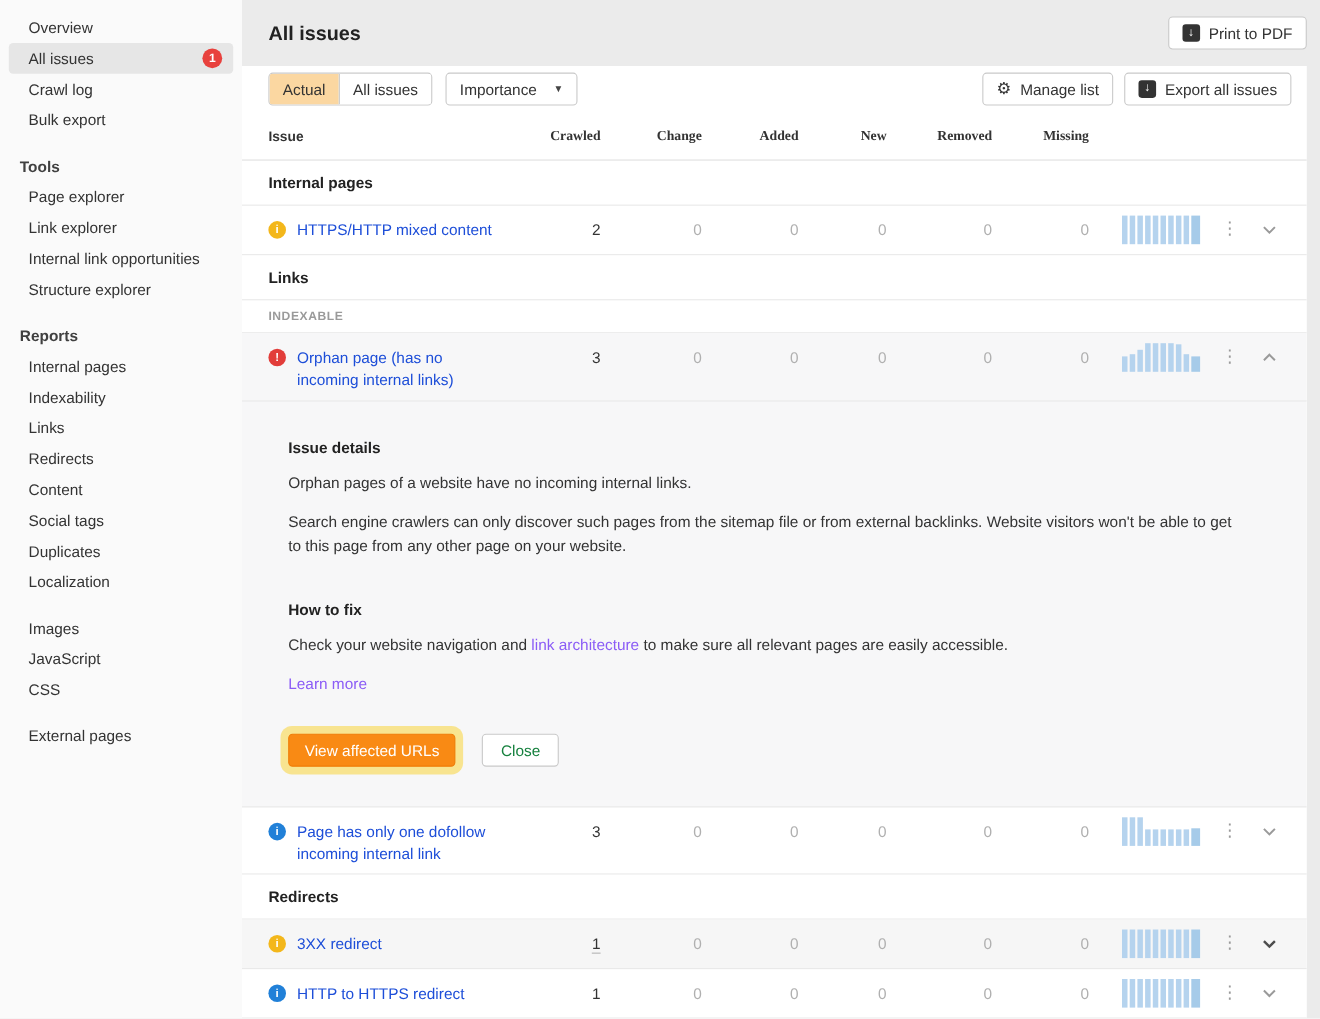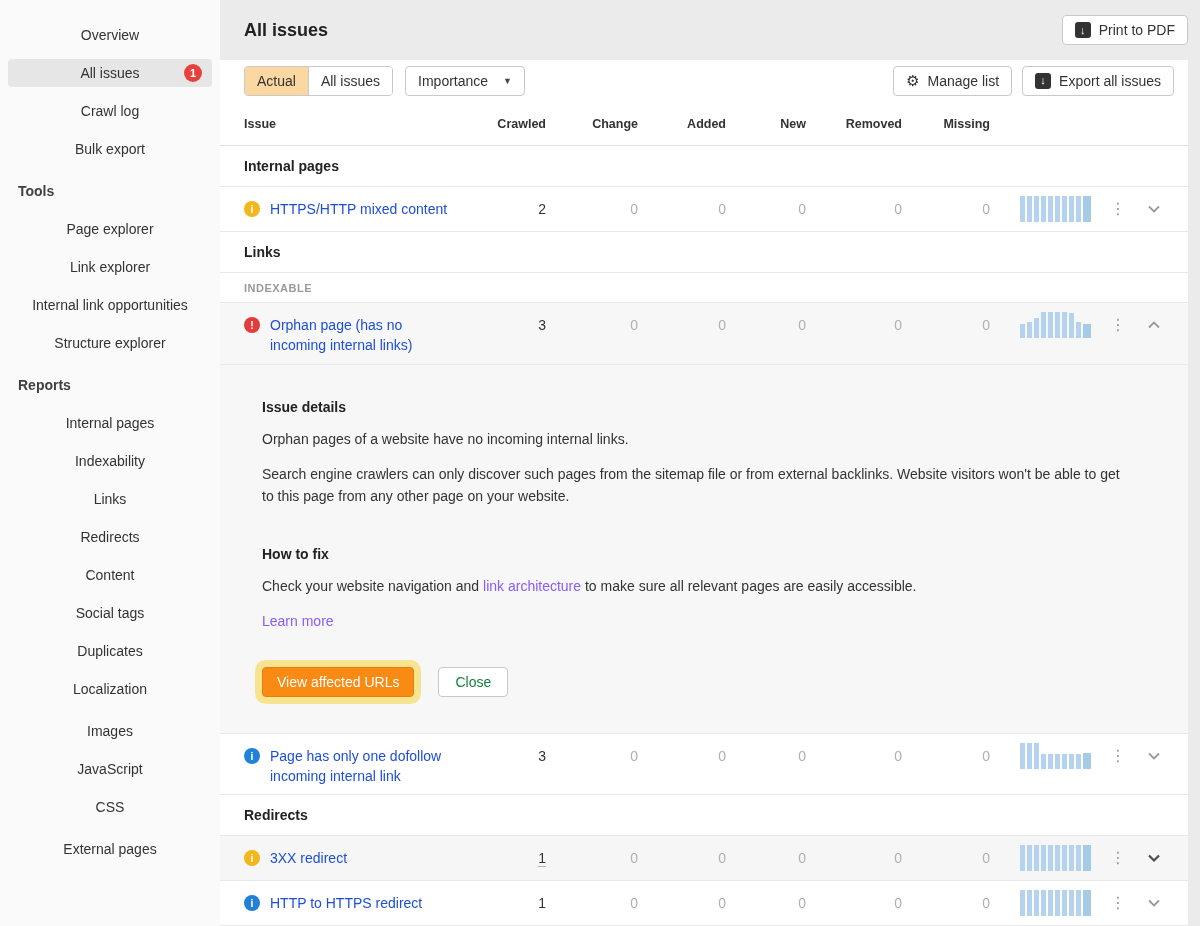--- a/index.html
+++ b/index.html
@@ -5,21 +5,21 @@
   * { margin:0; padding:0; box-sizing:border-box; }
   html,body { width:1200px; height:926px; overflow:hidden; }
   body { font-family:"Liberation Sans","DejaVu Sans",sans-serif; background:#ebebeb; color:#333; }
 
   .app { display:flex; width:1200px; height:926px; }
 
   
   .sidebar { width:220px; min-width:220px; background:#fafafa; padding:11px 0 0 0; font-size:14px; }
   .side-group { margin-bottom:14px; }
   .side-header { font-weight:700; color:#404040; padding:5px 18px; height:28px; display:flex; align-items:center; }
-  .side-item { position:relative; height:28px; display:flex; align-items:center; padding:0 18px; margin:10px 8px; border-radius:4px; color:#333; cursor:pointer;justify-content:center; }
+  .side-item { position:relative; height:28px; display:flex; align-items:center; padding:0 18px; margin:0 8px; border-radius:4px; color:#333; cursor:pointer; }
   .side-item.active { background:#e6e6e6; }
   .side-item .badge { position:absolute; right:10px; top:5px; width:18px; height:18px; border-radius:50%; background:#e8413d; color:#fff; font-size:11px; font-weight:700; display:flex; align-items:center; justify-content:center; }
 
   
   .main { flex:1; display:flex; flex-direction:column; }
   .main-header { height:60px; display:flex; align-items:center; justify-content:space-between; padding:0 12px 0 24px; }
   .page-title { font-size:18px; font-weight:700; color:#222; }
 
   .btn { display:inline-flex; align-items:center; gap:8px; height:30px; padding:0 12px; background:#fff; border:1px solid #c9c9c9; border-radius:4px; font-size:14px; color:#333; cursor:pointer; white-space:nowrap; }
   .dl-icon { width:16px; height:16px; background:#333; border-radius:3px; color:#fff; font-size:11px; font-weight:700; display:flex; align-items:center; justify-content:center; line-height:1; }
@@ -34,21 +34,21 @@
   .segmented { display:flex; border:1px solid #c9c9c9; border-radius:4px; overflow:hidden; height:30px; }
   .seg-opt { display:flex; align-items:center; padding:6px 12px; font-size:14px; cursor:pointer; background:#fff;text-align:center; }
   .seg-opt.selected { background:#fbd7a1; }
   .seg-opt + .seg-opt { border-left:1px solid #c9c9c9; }
   .caret { font-size:9px; color:#444; margin-left:7px; }
 
   
   .grid-row { display:grid; grid-template-columns:24px 1fr 78px 92px 88px 80px 96px 88px 110px 36px 36px 16px; align-items:start; }
   .thead { height:44px; border-bottom:1px solid #e0e0e0; font-size:12.5px; font-weight:700; color:#333; }
   .thead > div { display:flex; align-items:center; height:44px; }
-  .th-num { justify-content:flex-end; }
+  .th-num { justify-content:flex-end;font-family:Liberation Serif, serif; }
 
   .section-row { height:43px; display:flex; align-items:center; padding-left:24px; font-size:14px; font-weight:700; color:#222; border-bottom:1px solid #e9e9e9; }
   .subsection-row { height:32px; display:flex; align-items:center; padding-left:24px; font-size:11px; font-weight:700; letter-spacing:.5px; color:#9a9a9a; border-bottom:1px solid #e9e9e9; }
 
   .issue-row { border-bottom:1px solid #e9e9e9; padding:12px 0 10px 0; min-height:43px; cursor:pointer; }
   .issue-row.gray { background:#f7f7f8; border-bottom:none; }
   .issue-row.hover { background:#f6f6f6; }
   .issue-cell { display:flex; gap:10px; align-items:flex-start; }
   .icon-badge { width:16px; height:16px; min-width:16px; border-radius:50%; margin-top:2px; color:#fff; display:flex; align-items:center; justify-content:center; font-size:10.5px; font-weight:700; line-height:1; }
   .sev-warning { background:#f3b71b; }

